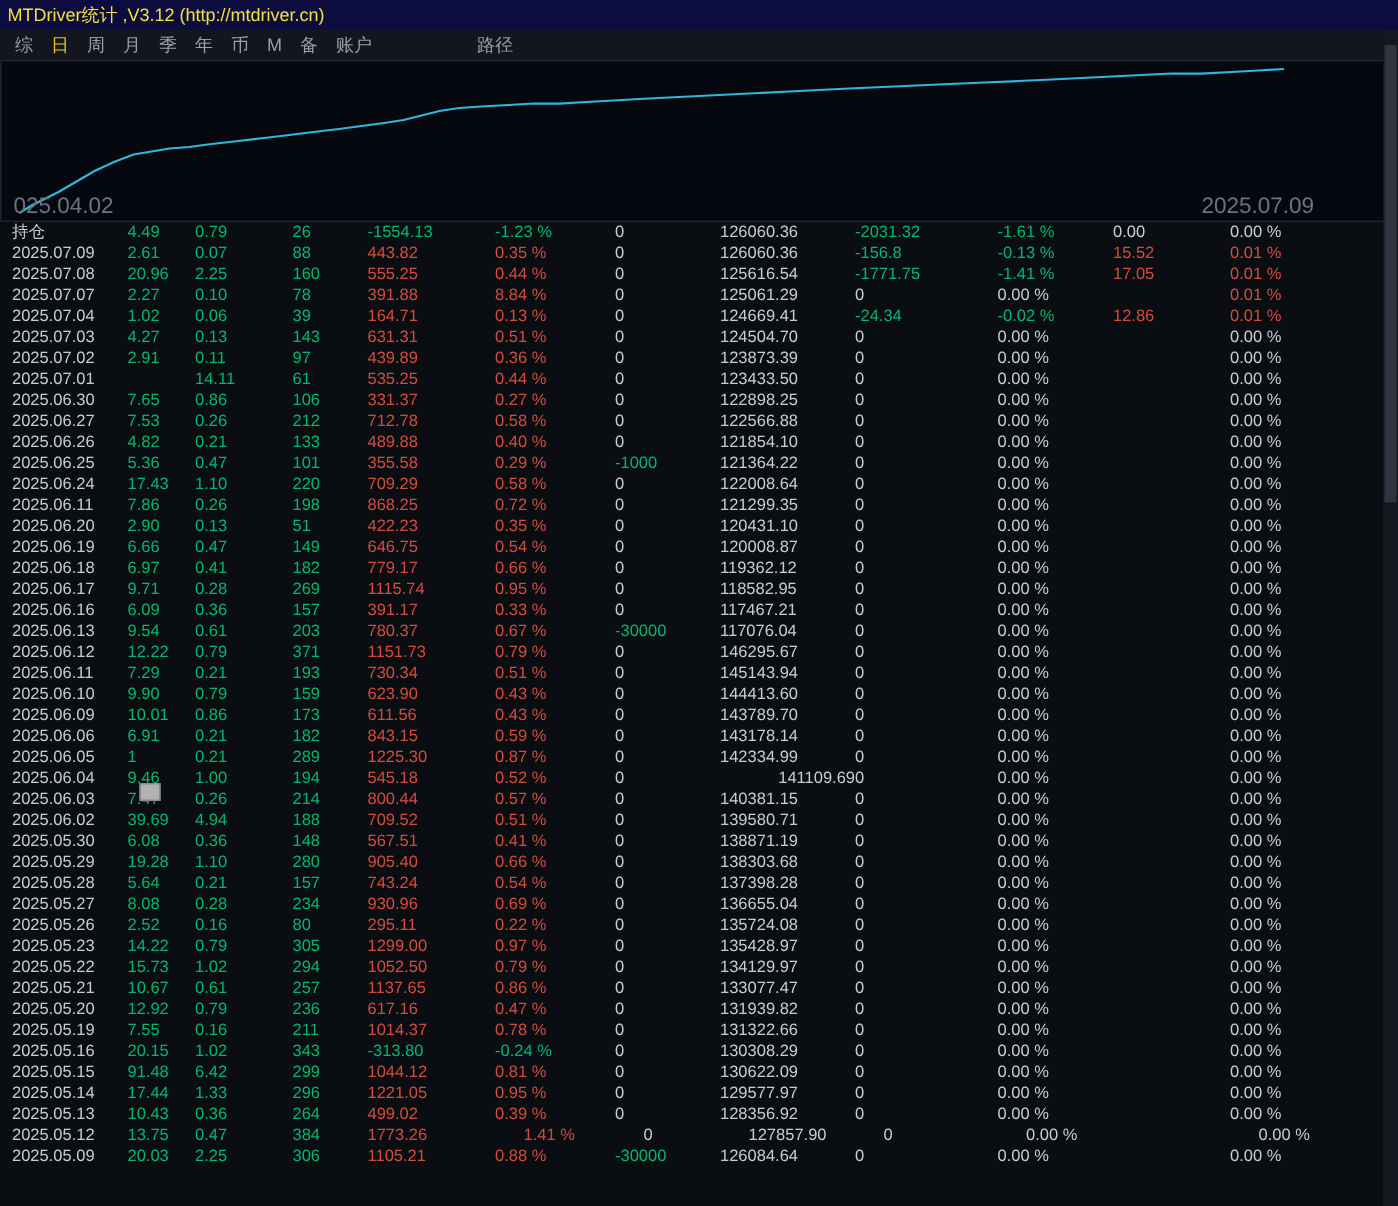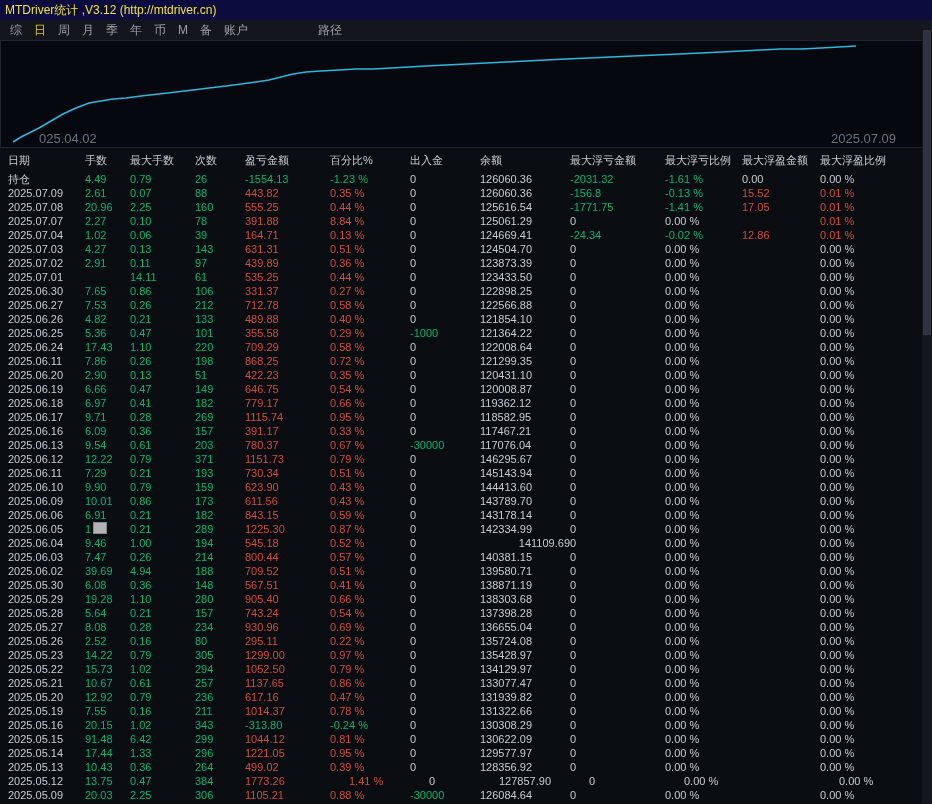--- a/index.html
+++ b/index.html
@@ -18,21 +18,21 @@
     font-size:12px;color:#9aa0a6;padding-left:10px;
   }
   .menu-item{margin-right:12px;cursor:default;}
   .menu-item.selected{color:#e6c51e;}
   .menu-item.gap{margin-left:58px;}
   .chart{
     height:108px;background:#05080e;border:1px solid #20242e;
     box-sizing:border-box;position:relative;
   }
   .chart svg{position:absolute;left:0;top:0;width:100%;height:100%;}
-  .axis-label{position:absolute;bottom:1px;font-size:13px;color:#6b7280;margin-left:30px;}
+  .axis-label{position:absolute;bottom:1px;font-size:15px;color:#6b7280;}
   .axis-label.left{left:8px;}
   .axis-label.right{left:800px;}
   .thead{
     display:flex;height:24px;align-items:center;padding-left:8px;
     color:#d0d3d8;font-size:11px;
   }
   .trow{display:flex;height:14px;line-height:14px;padding-left:8px;font-size:11px;}
   .cell{flex-shrink:0;overflow:hidden;white-space:nowrap;color:#c9cdd3;}
   .cell.g{color:#00b96e;}
   .cell.r{color:#d64c3c;}
@@ -72,34 +72,20 @@
 
 <div class="chart">
   <svg viewBox="0 0 930 106" preserveAspectRatio="none">
       <polyline points="12,101 20,96 28,92 38,87 50,80 62,73 75,67 88,62 100,60 112,58 125,57 140,55 158,53 175,51 192,49 208,47 225,45 240,43 255,41 268,39 280,36 292,33 305,31 320,30 338,29 355,28 372,28 390,27 408,26 425,25 445,24 465,23 485,22 505,21 525,20 545,19 565,18 588,17 610,16 632,15 655,14 678,13 700,12 720,11 740,10 760,9 780,8 800,8 820,7 838,6 855,5" fill="none" stroke="#2fb8dc" stroke-width="1.5"></polyline>
     </svg>
   <span class="axis-label left">025.04.02</span>
   <span class="axis-label right">2025.07.09</span>
 </div>
 
 <div>
-  <div class="thead">
-      <span class="cell" style="width: 77px;">日期</span>
-      <span class="cell" style="width: 45px;">手数</span>
-      <span class="cell" style="width: 65px;">最大手数</span>
-      <span class="cell" style="width: 50px;">次数</span>
-      <span class="cell" style="width: 85px;">盈亏金额</span>
-      <span class="cell" style="width: 80px;">百分比%</span>
-      <span class="cell" style="width: 70px;">出入金</span>
-      <span class="cell" style="width: 90px;">余额</span>
-      <span class="cell" style="width: 95px;">最大浮亏金额</span>
-      <span class="cell" style="width: 77px;">最大浮亏比例</span>
-      <span class="cell" style="width: 78px;">最大浮盈金额</span>
-      <span class="cell" style="width: 95px;">最大浮盈比例</span>
-    </div>
   <div>
       <div class="trow">
         <span class="cell" style="width: 77px;">持仓</span>
         <span class="cell g" style="width: 45px;">4.49</span>
         <span class="cell g" style="width: 65px;">0.79</span>
         <span class="cell g" style="width: 50px;">26</span>
         <span class="cell g" style="width: 85px;">-1554.13</span>
         <span class="cell g" style="width: 80px;">-1.23 %</span>
         <span class="cell" style="width: 70px;">0</span>
         <span class="cell" style="width: 90px;">126060.36</span>

